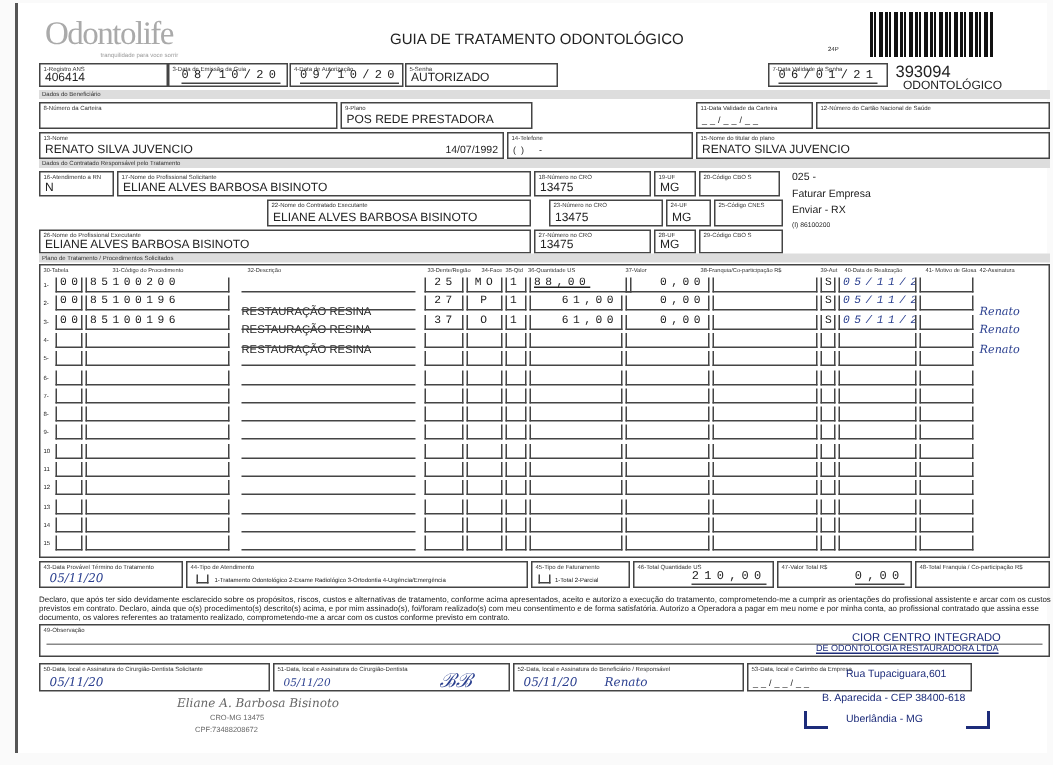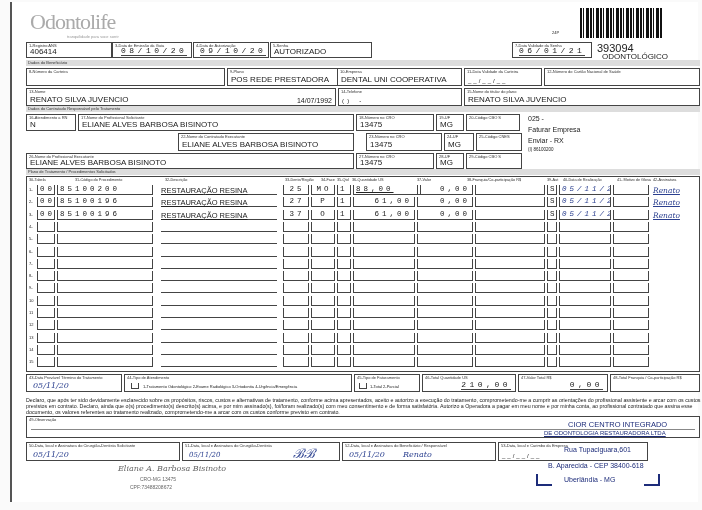--- a/index.html
+++ b/index.html
@@ -14,35 +14,36 @@
   .logo { position: absolute; left: 18px; top: 7px; font-size: 22px; color: #aaa; font-family: "Liberation Serif", serif; letter-spacing: -1px; }
   .logo-tag { position: absolute; left: 55px; top: 32px; font-size: 4px; color: #999; }
   .title { position: absolute; left: 248px; top: 19px; font-size: 10px; color: #222; }
   .barcode { position: absolute; left: 568px; top: 6px; width: 82px; height: 30px;
     background: repeating-linear-gradient(90deg, #111 0 2px, #fff 2px 3px, #111 3px 4px, #fff 4px 6px, #111 6px 9px, #fff 9px 10px); }
   .side-note { position: absolute; font-size: 7px; color: #222; white-space: nowrap; }
   .proc-row { position: absolute; left: 14px; width: 674px; height: 11px; font-size: 7px; }
   .proc-row .n { position: absolute; left: 2px; top: 2px; font-size: 4px; }
   .seg { position: absolute; top: 0; height: 10px; border-bottom: 1px solid #444; border-left: 1px solid #444; border-right: 1px solid #444; font-family: "Liberation Mono", monospace; font-size: 7.5px; letter-spacing: 3px; padding-left: 2px; white-space: nowrap; overflow: hidden; }
   .line { position: absolute; top: 9px; height: 1px; background: #444; }
-  .desc { position: absolute; top: 1px; font-size: 7.5px; text-decoration: underline; }
+  .desc { position: absolute; top: 18px; font-size: 7.5px; }
   .hdr { position: absolute; top: 0; font-size: 3.8px; color: #333; white-space: nowrap; }
   .decl { position: absolute; left: 14px; top: 395px; width: 678px; font-size: 5.3px; line-height: 6.2px; color: #222; }
   .sig-hand { position: absolute; font-family: "DejaVu Serif", serif; font-style: italic; color: #2a3f8f; white-space: nowrap; }
   .stamp { position: absolute; color: #1d2c7a; font-size: 7px; white-space: nowrap; }
   .footer-name { position: absolute; font-size: 8px; font-family: "DejaVu Serif", serif; font-style: italic; color: #666; }
   .footer-txt { position: absolute; font-size: 5px; color: #666; }
 </style>
 </head>
 <body>
 
 <div class="page">
 
   <div class="logo">Odontolife</div>
   <div class="logo-tag">tranquilidade para voce sorrir</div>
+  <div class="title">GUIA DE TRATAMENTO ODONTOLÓGICO</div>
   <div class="abs" style="left:540px;top:28px;font-size:4px;">24P</div>
   <div class="barcode"></div>
   <div class="abs" style="left:585px;top:40px;font-size:11px;">393094</div>
   <div class="abs" style="left:590px;top:50px;font-size:8px;">ODONTOLÓGICO</div>
 
   <div class="box" style="left:14px;top:40px;width:86px;height:16px;">
     <span class="lbl">1-Registro ANS</span>
     <span class="val">406414</span>
   </div>
   <div class="box" style="left:100px;top:40px;width:80px;height:16px;">
@@ -62,24 +63,20 @@
     <span class="digits" style="left:6px;">06/01/21</span>
   </div>
 
   <div class="sec" style="top:58px;width:674px;">Dados do Beneficiário</div>
   <div class="box" style="left:14px;top:66px;width:199px;height:18px;">
     <span class="lbl">8-Número da Carteira</span>
   </div>
   <div class="box" style="left:215px;top:66px;width:128px;height:18px;">
     <span class="lbl">9-Plano</span>
     <span class="val">POS REDE PRESTADORA</span>
-  </div>
-  <div class="box" style="left:325px;top:66px;width:125px;height:18px;">
-    <span class="lbl">10-Empresa</span>
-    <span class="val">DENTAL UNI COOPERATIVA</span>
   </div>
   <div class="box" style="left:452px;top:66px;width:78px;height:18px;">
     <span class="lbl">11-Data Validade da Carteira</span>
     <span class="val" style="font-size:6px;letter-spacing:2px;">__/__/__</span>
   </div>
   <div class="box" style="left:532px;top:66px;width:156px;height:18px;">
     <span class="lbl">12-Número do Cartão Nacional de Saúde</span>
   </div>
   <div class="box" style="left:14px;top:86px;width:310px;height:18px;">
     <span class="lbl">13-Nome</span>

